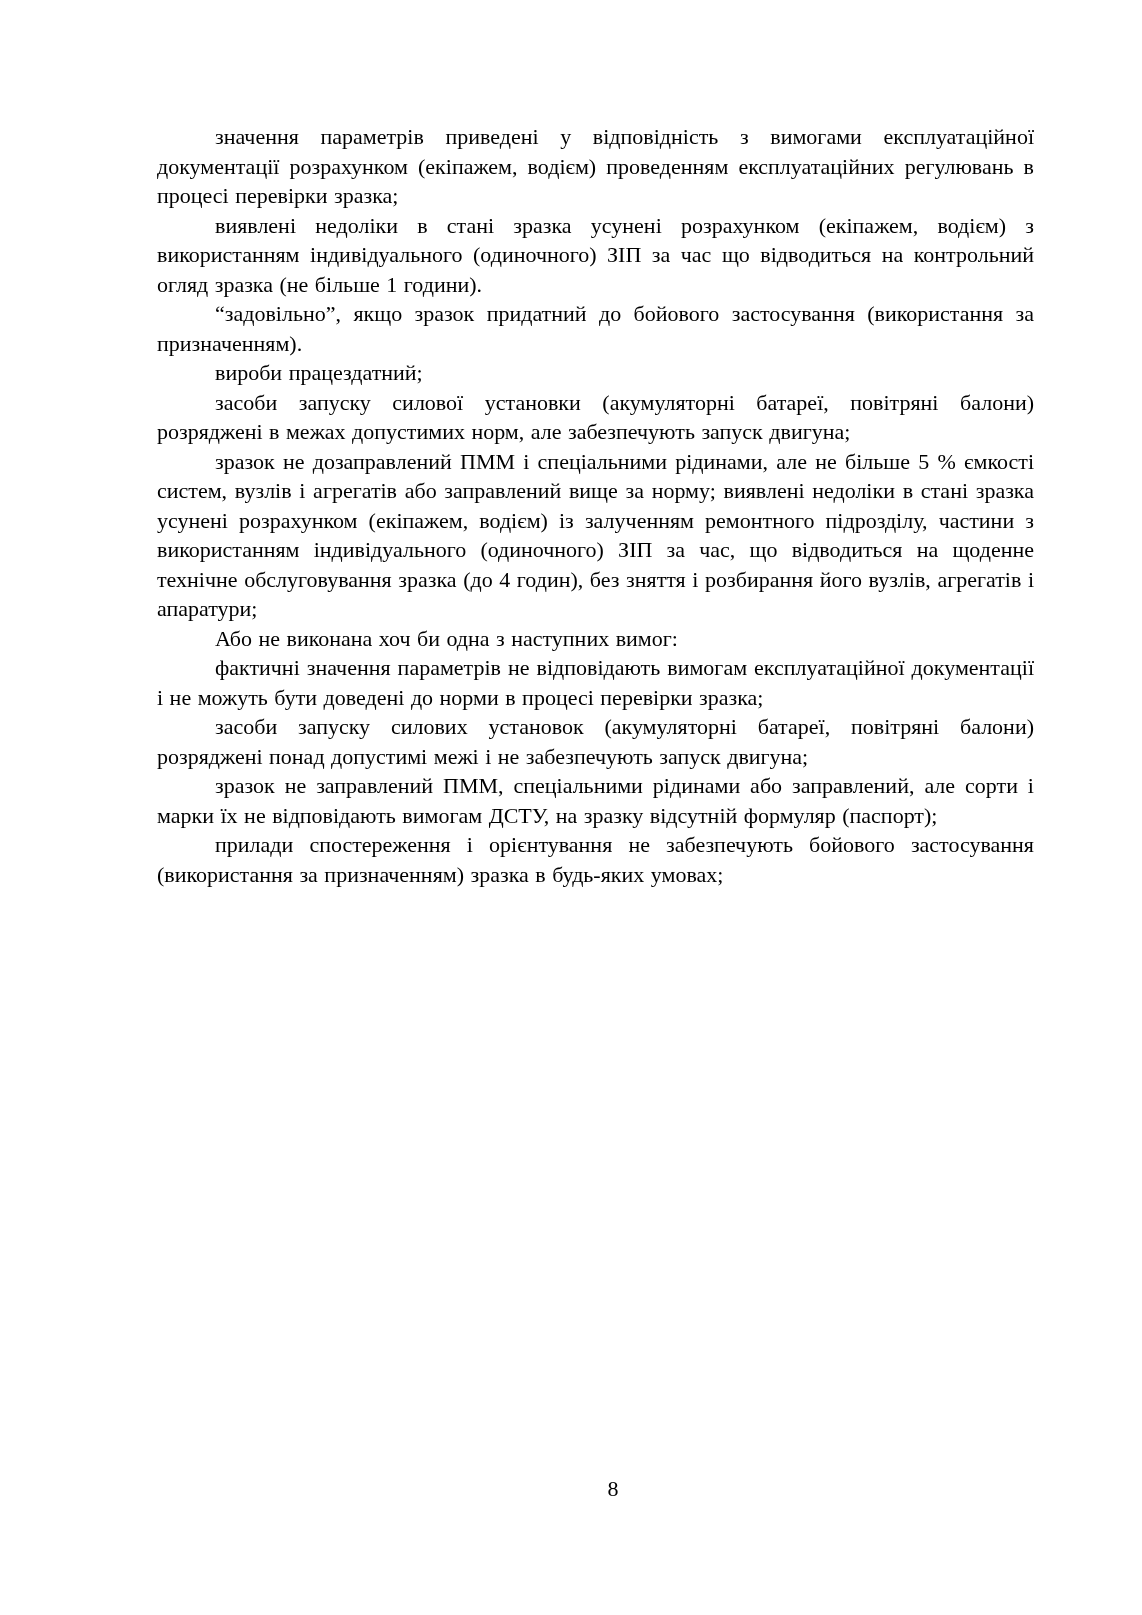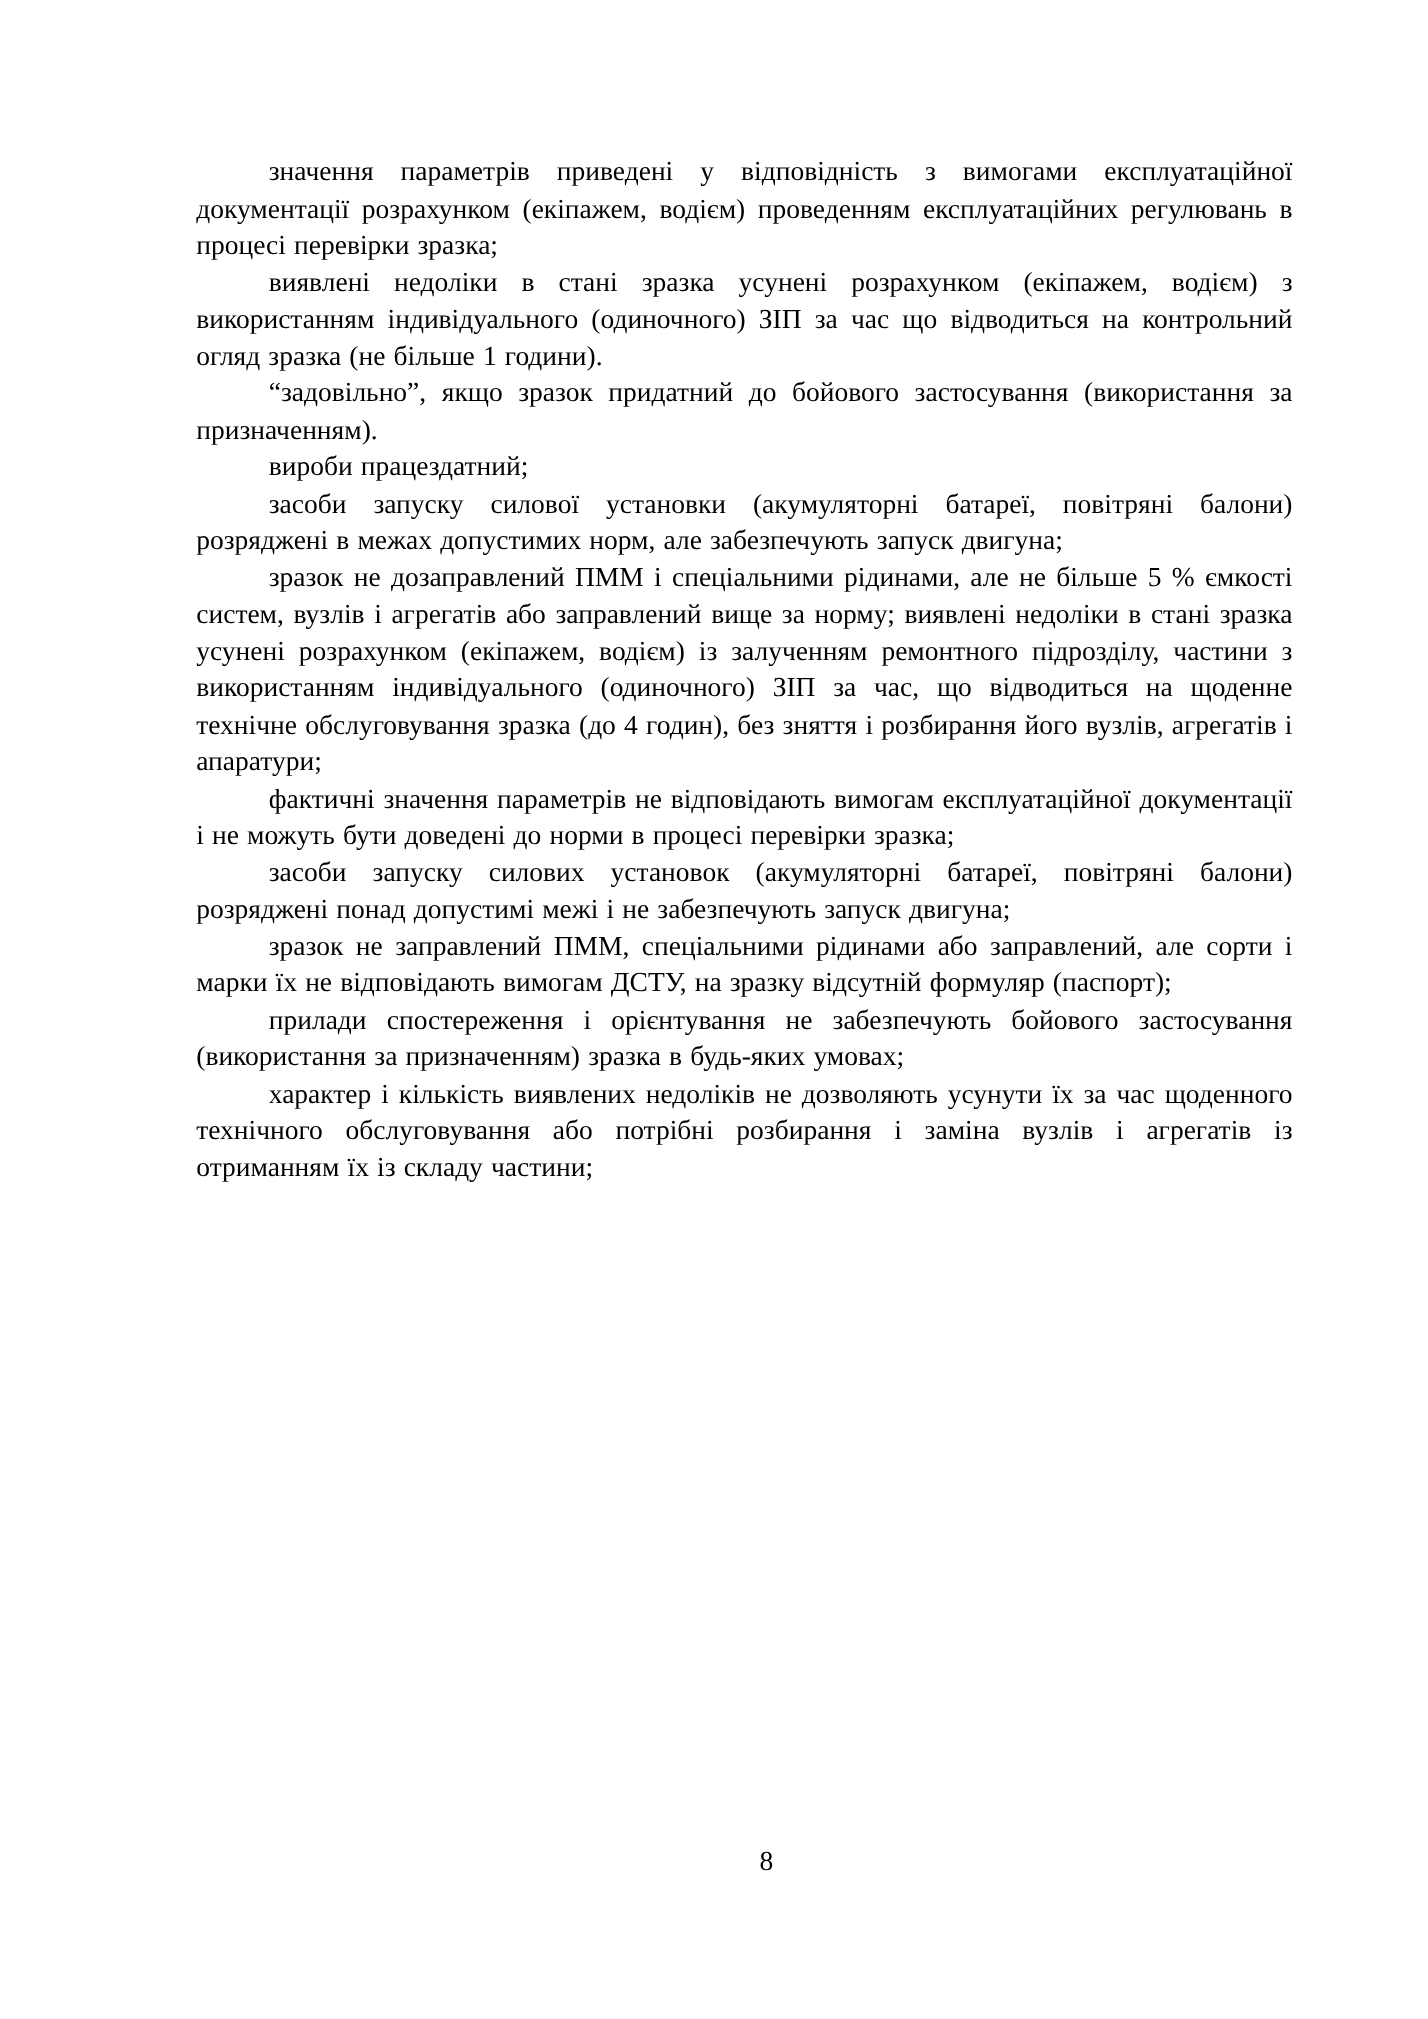--- a/index.html
+++ b/index.html
@@ -47,20 +47,20 @@
 <body>
 
 <div class="page">
   <div class="content">
     <p>значення параметрів приведені у відповідність з вимогами експлуатаційної документації розрахунком (екіпажем, водієм) проведенням експлуатаційних регулювань в процесі перевірки зразка;</p>
     <p>виявлені недоліки в стані зразка усунені розрахунком (екіпажем, водієм) з використанням індивідуального (одиночного) ЗІП за час що відводиться на контрольний огляд зразка (не більше 1 години).</p>
     <p>“задовільно”, якщо зразок придатний до бойового застосування (використання за призначенням).</p>
     <p>вироби працездатний;</p>
     <p>засоби запуску силової установки (акумуляторні батареї, повітряні балони) розряджені в межах допустимих норм, але забезпечують запуск двигуна;</p>
     <p>зразок не дозаправлений ПММ і спеціальними рідинами, але не більше 5 % ємкості систем, вузлів і агрегатів або заправлений вище за норму; виявлені недоліки в стані зразка усунені розрахунком (екіпажем, водієм) із залученням ремонтного підрозділу, частини з використанням індивідуального (одиночного) ЗІП за час, що відводиться на щоденне технічне обслуговування зразка (до 4 годин), без зняття  і розбирання його вузлів, агрегатів і апаратури;</p>
+    <p>Або не виконана хоч би одна з наступних вимог:</p>
     <p>фактичні значення параметрів не відповідають вимогам експлуатаційної документації і не можуть бути доведені до норми в процесі перевірки зразка;</p>
     <p>засоби запуску силових установок (акумуляторні батареї, повітряні балони) розряджені понад допустимі межі і не забезпечують запуск двигуна;</p>
     <p>зразок не заправлений ПММ, спеціальними рідинами або заправлений, але сорти і марки їх не відповідають вимогам ДСТУ, на зразку відсутній формуляр (паспорт);</p>
     <p>прилади спостереження і орієнтування не забезпечують бойового застосування (використання за призначенням) зразка в будь-яких умовах;</p>
-    <p>характер і кількість виявлених недоліків не дозволяють усунути їх за час щоденного технічного обслуговування або потрібні розбирання і заміна вузлів і агрегатів із отриманням їх із складу частини;</p>
   </div>
   <div class="page-number">8</div>
 </div>
 
 </body></html>

